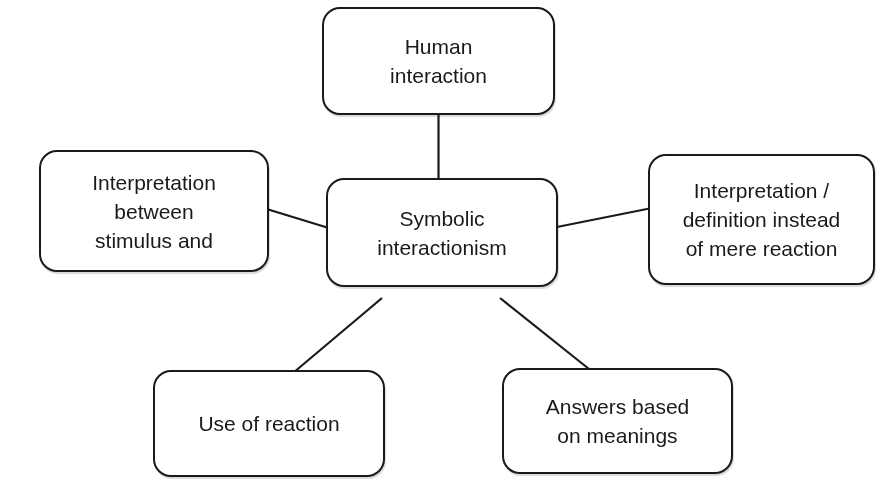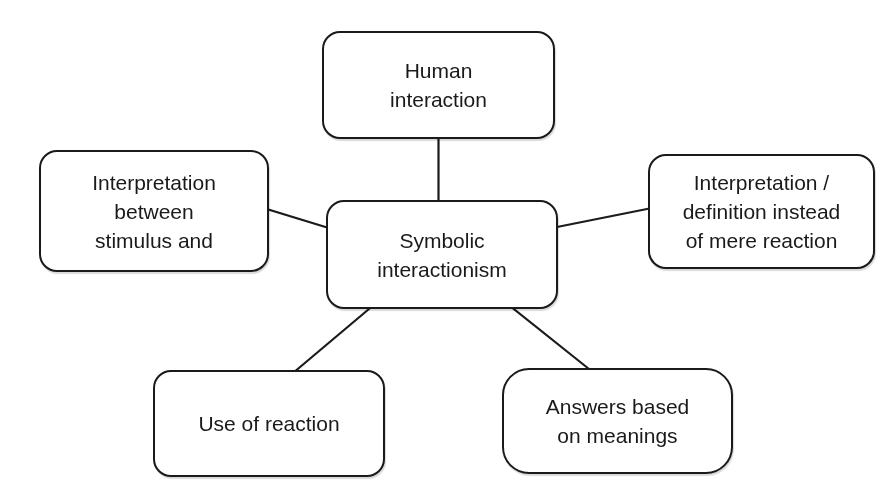--- a/index.html
+++ b/index.html
@@ -31,26 +31,26 @@
     display: flex;
     align-items: center;
     justify-content: center;
     text-align: center;
     font-size: 21px;
     line-height: 29px;
     color: #1a1a1a;
     white-space: pre-line;
     box-shadow: 1px 2px 1px rgba(0,0,0,0.15);
   }
-  .node-top          { left: 322px; top:   7px; width: 233px; height: 108px; margin-top: 24px; }
+  .node-top          { left: 322px; top:   7px; width: 233px; height: 108px; }
   .node-left         { left:   7px; top: 150px; width: 230px; height: 122px; margin-left: 32px; }
-  .node-center       { left: 326px; top: 200px; width: 232px; height: 109px; }
-  .node-right        { left: 648px; top: 154px; width: 227px; height: 115px; }
+  .node-center       { left: 326px; top: 178px; width: 232px; height: 109px; }
+  .node-right        { left: 648px; top: 154px; width: 227px; height: 131px; }
   .node-bottom-left  { left: 153px; top: 370px; width: 232px; height: 107px; }
-  .node-bottom-right { left: 502px; top: 368px; width: 231px; height: 106px; border-radius: 27px; }
+  .node-bottom-right { left: 502px; top: 368px; width: 231px; height: 106px; }
 </style>
 </head>
 <body>
 
 <div class="canvas">
 
   <svg class="connectors" width="883" height="483" viewBox="0 0 883 483">
     <line x1="438.5" y1="110" x2="438.5" y2="200" stroke="#1a1a1a" stroke-width="2.2"></line>
     <line x1="234" y1="199" x2="332" y2="229" stroke="#1a1a1a" stroke-width="2.2"></line>
     <line x1="552" y1="228" x2="652" y2="208" stroke="#1a1a1a" stroke-width="2.2"></line>

